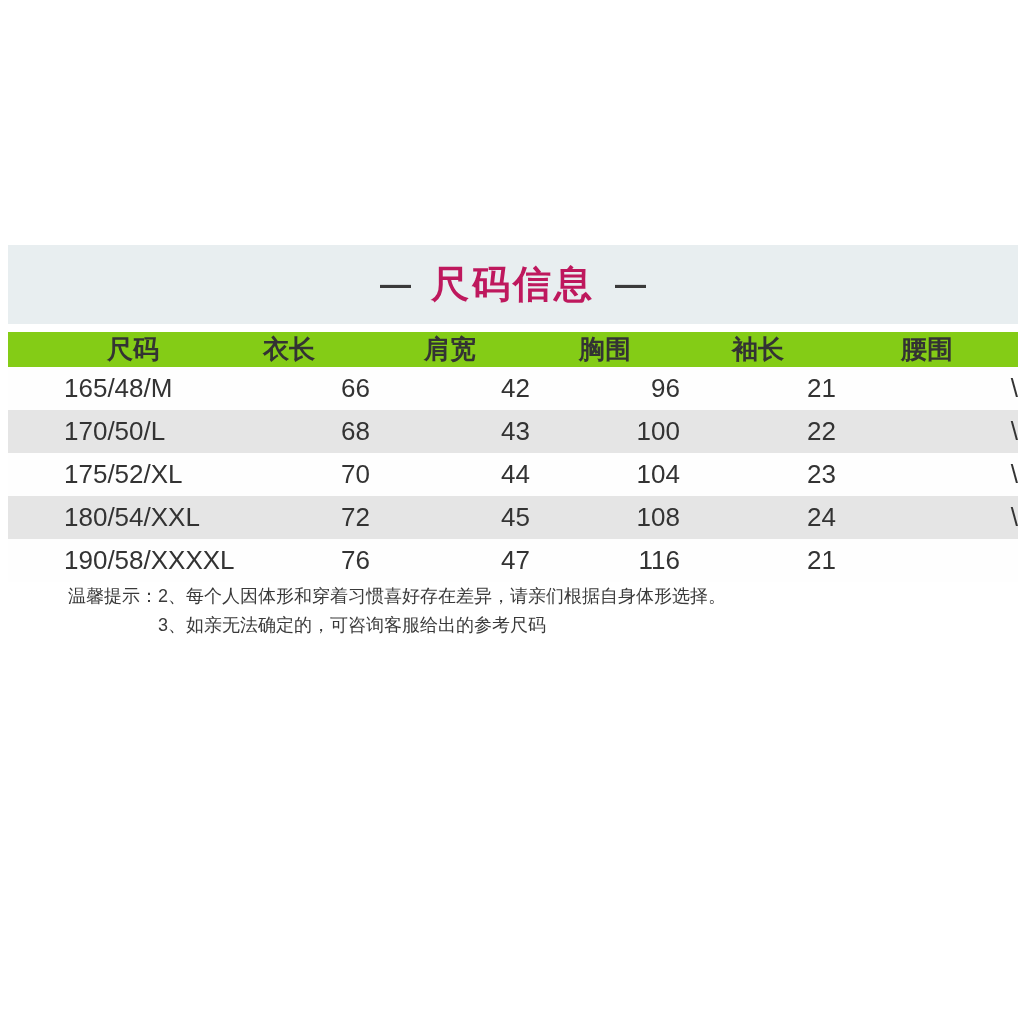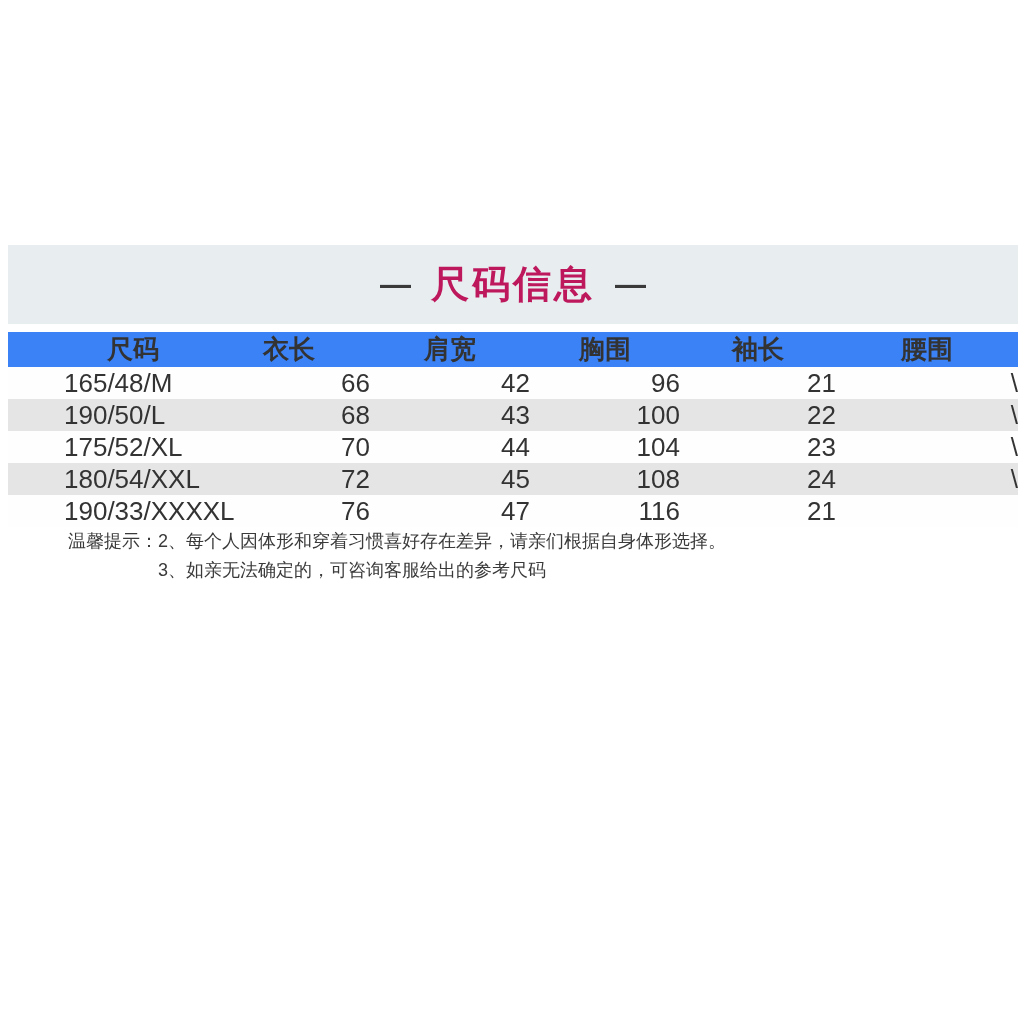--- a/index.html
+++ b/index.html
@@ -40,25 +40,25 @@
     letter-spacing: 3px;
     color: #be185d;
   }
   table.size-table {
     width: 1010px;
     border-collapse: collapse;
     table-layout: fixed;
   }
   table.size-table thead tr {
     height: 28px;
-    background: #3b82f6;
+    background: #84cc16;
     font-family: Liberation Serif, serif;
   }
   table.size-table tbody tr {
-    height: 32px;
+    height: 43px;
     background: #fefefe;
   }
   table.size-table tbody tr:nth-child(even) {
     background: #e5e5e5;
   }
   th {
     font-size: 26px;
     font-weight: 700;
     color: #333333;
     text-align: center;
@@ -123,21 +123,21 @@
       <tbody>
         <tr>
           <td>165/48/M</td>
           <td>66</td>
           <td>42</td>
           <td>96</td>
           <td>21</td>
           <td>\</td>
         </tr>
         <tr>
-          <td>190/50/L</td>
+          <td>170/50/L</td>
           <td>68</td>
           <td>43</td>
           <td>100</td>
           <td>22</td>
           <td>\</td>
         </tr>
         <tr>
           <td>175/52/XL</td>
           <td>70</td>
           <td>44</td>
@@ -147,21 +147,21 @@
         </tr>
         <tr>
           <td>180/54/XXL</td>
           <td>72</td>
           <td>45</td>
           <td>108</td>
           <td>24</td>
           <td>\</td>
         </tr>
         <tr>
-          <td>190/33/XXXXL</td>
+          <td>190/58/XXXXL</td>
           <td>76</td>
           <td>47</td>
           <td>116</td>
           <td>21</td>
           <td></td>
         </tr>
       </tbody>
     </table>
 
     <div class="notes">

